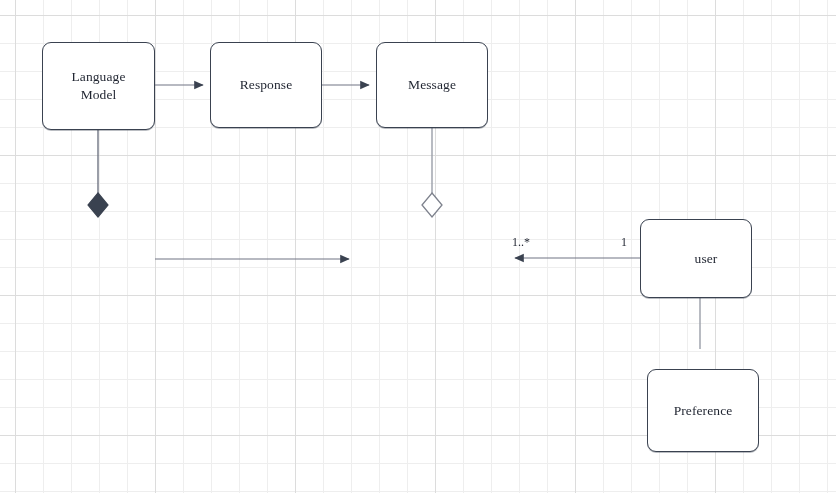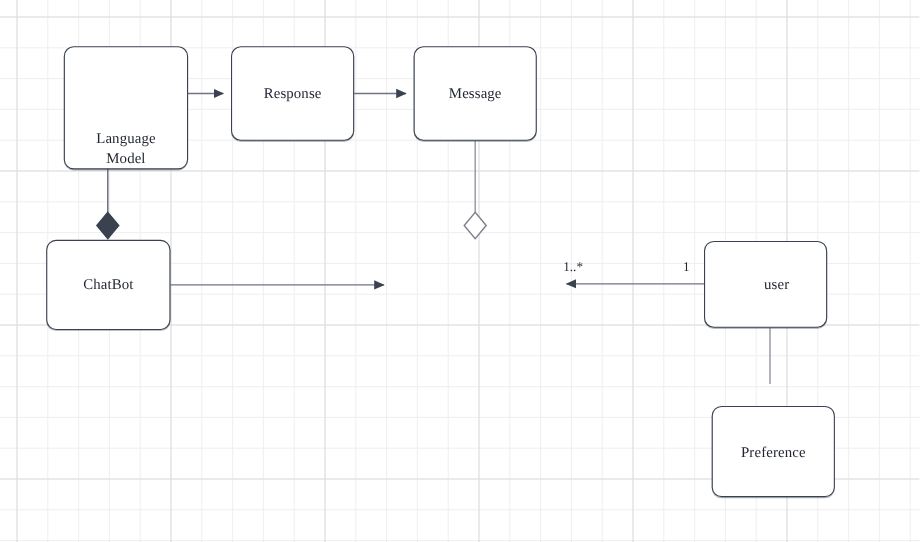--- a/index.html
+++ b/index.html
@@ -105,36 +105,33 @@
 
     <g>
       <line x1="640" y1="258" x2="515" y2="258" stroke="#707583" stroke-width="1.2" marker-end="url(#arrow-filled)"></line>
     </g>
 
     <g>
       <line x1="700" y1="298" x2="700" y2="349" stroke="#9a9ea8" stroke-width="1.4"></line>
     </g>
   </svg>
 
-  <div class="node" style="left:58px; top:42px; width:113px; height:112px;align-items:flex-end;">
+  <div class="node" style="left:42px; top:42px; width:113px; height:88px;">
     <span>Language
 Model</span>
   </div>
 
   <div class="node" style="left:210px; top:42px; width:112px; height:86px;">
     <span>Response</span>
   </div>
 
   <div class="node" style="left:376px; top:42px; width:112px; height:86px;">
     <span>Message</span>
   </div>
 
-  <div class="node" style="left:42px; top:218px; width:113px; height:82px;">
-    <span>ChatBot</span>
-  </div>
 
 
   <div class="node" style="left:640px; top:219px; width:112px; height:79px;padding-left:20px;">
     <span>user</span>
   </div>
 
   <div class="node" style="left:647px; top:349px; width:112px; height:83px;margin-top:20px;">
     <span>Preference</span>
   </div>
 

